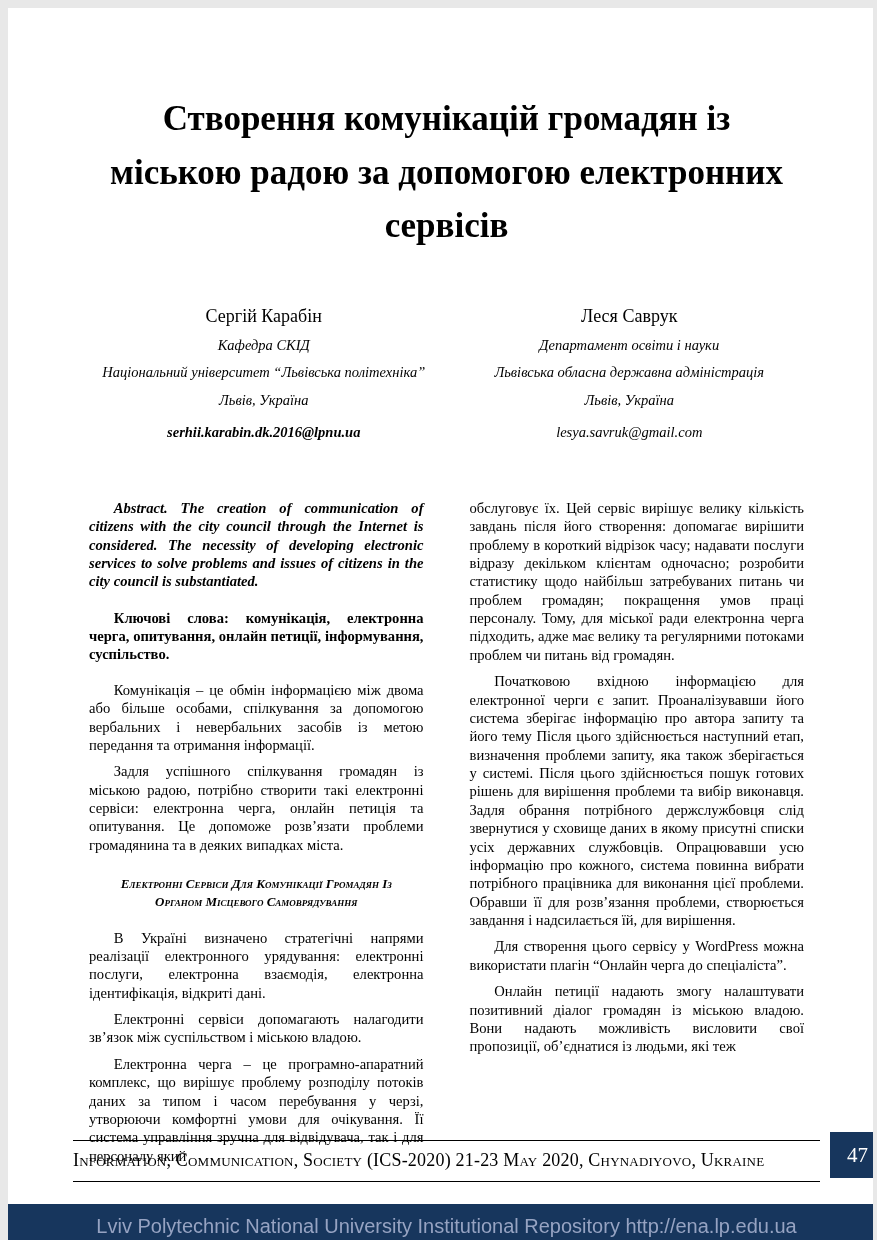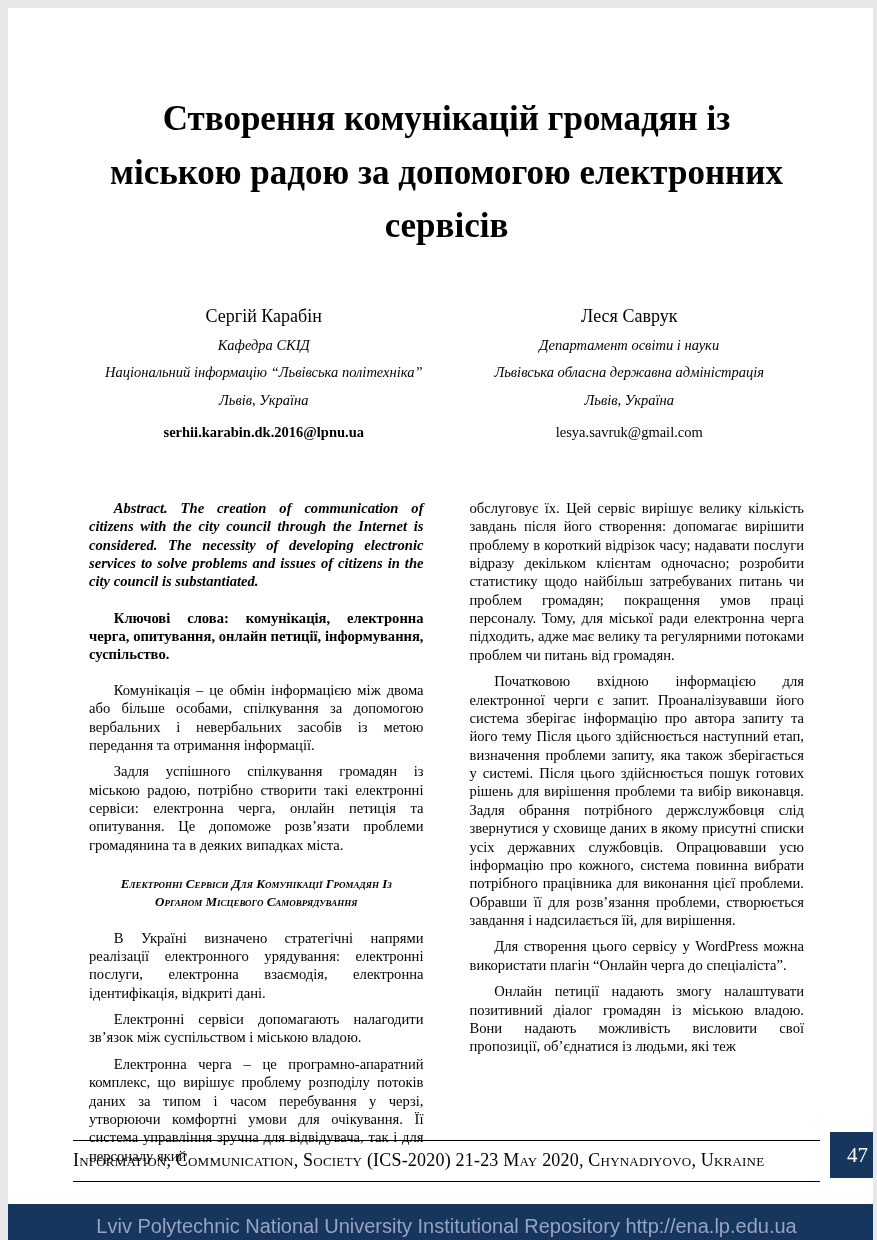--- a/index.html
+++ b/index.html
@@ -16,21 +16,21 @@
     margin-top:76px; text-align:center; font-weight:bold;
     font-size:35px; line-height:1.3; color:#000;
   }
   .title span { display:block; }
 
   
   .authors { display:flex; margin-top:36px; }
   .author { flex:1; text-align:center; font-size:14.5px; line-height:1.32; }
   .author .name { font-size:18px; font-weight:normal; }
   .author .aff { font-style:italic; }
-  .author .email { display:inline-block; margin-top:1px; }
+  .author .email { font-style:italic; display:inline-block; margin-top:1px; }
   .author.corresponding .email { font-weight:bold; }
 
   
   .columns { display:flex; gap:30px; margin-top:29px; }
   .col { flex:1; font-size:14.6px; line-height:1.26; text-align:justify; }
   p.para { text-indent:1.7em; }
   p.no-indent { text-indent:0; }
   p.abstract { font-weight:bold; font-style:italic; margin-bottom:10px; }
   p.keywords { font-weight:bold; margin-bottom:9px; }
   .section-heading {
@@ -70,21 +70,21 @@
     <h1 class="title">
       <span>Створення комунікацій громадян із</span>
       <span>міською радою за допомогою електронних</span>
       <span>сервісів</span>
     </h1>
 
     <div class="authors">
       <div class="author corresponding">
         <div class="name">Сергій Карабін</div>
         <div class="aff">Кафедра СКІД</div>
-        <div class="aff">Національний інформацію “Львівська політехніка”</div>
+        <div class="aff">Національний університет “Львівська політехніка”</div>
         <div class="aff">Львів, Україна</div>
         <div><span class="email">serhii.karabin.dk.2016@lpnu.ua</span></div>
       </div>
       <div class="author">
         <div class="name">Леся Саврук</div>
         <div class="aff">Департамент освіти і науки</div>
         <div class="aff">Львівська обласна державна адміністрація</div>
         <div class="aff">Львів, Україна</div>
         <div><span class="email">lesya.savruk@gmail.com</span></div>
       </div>

